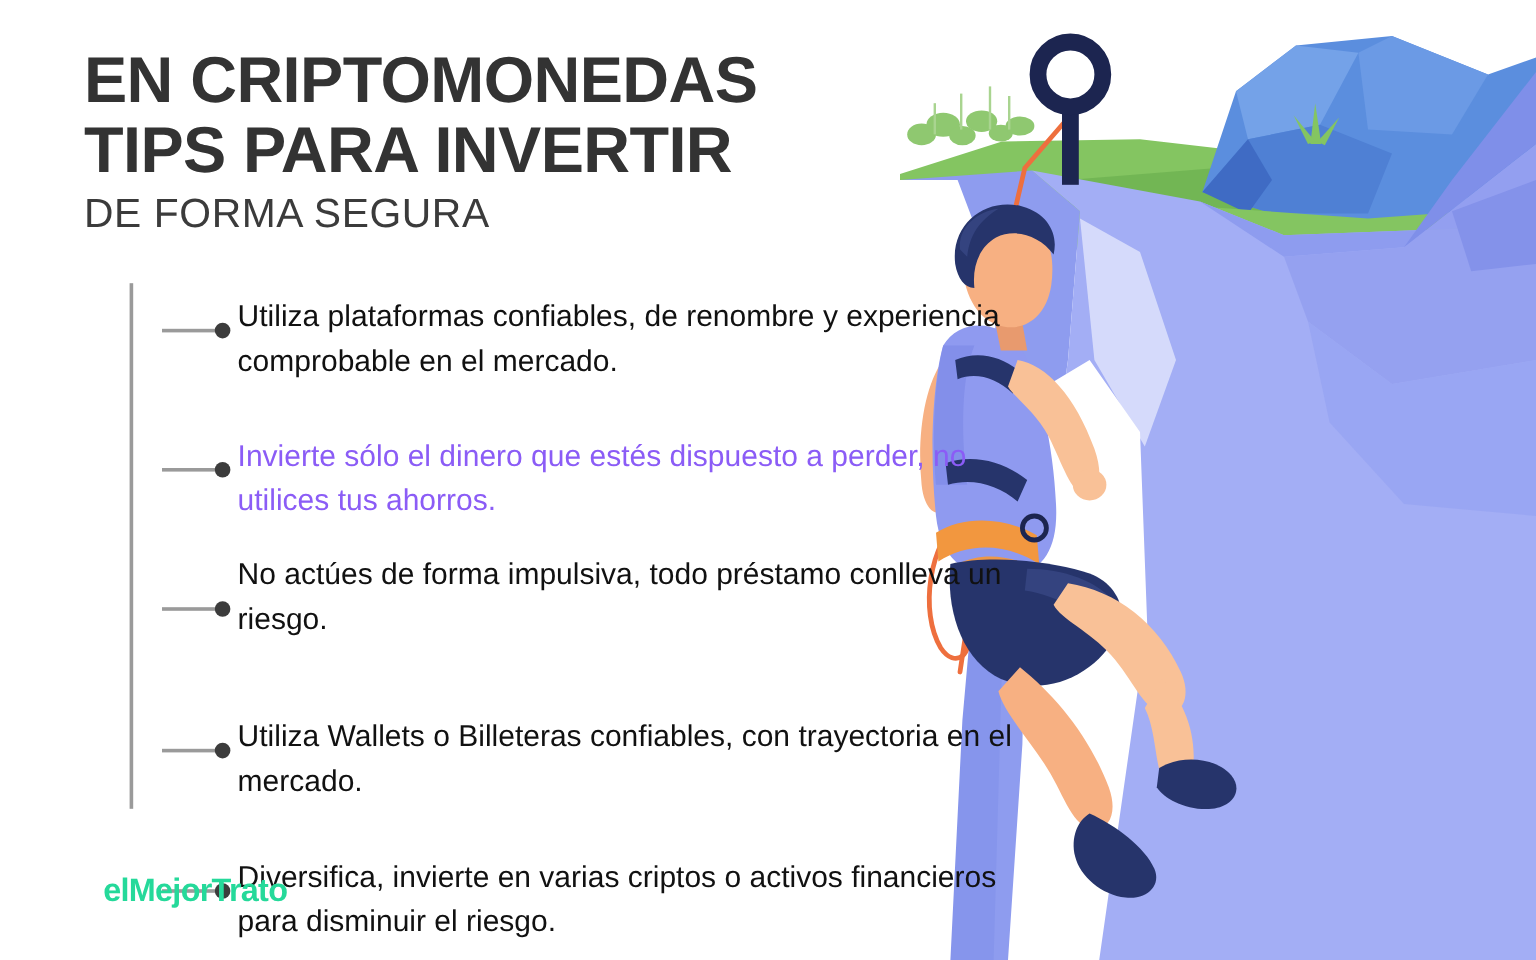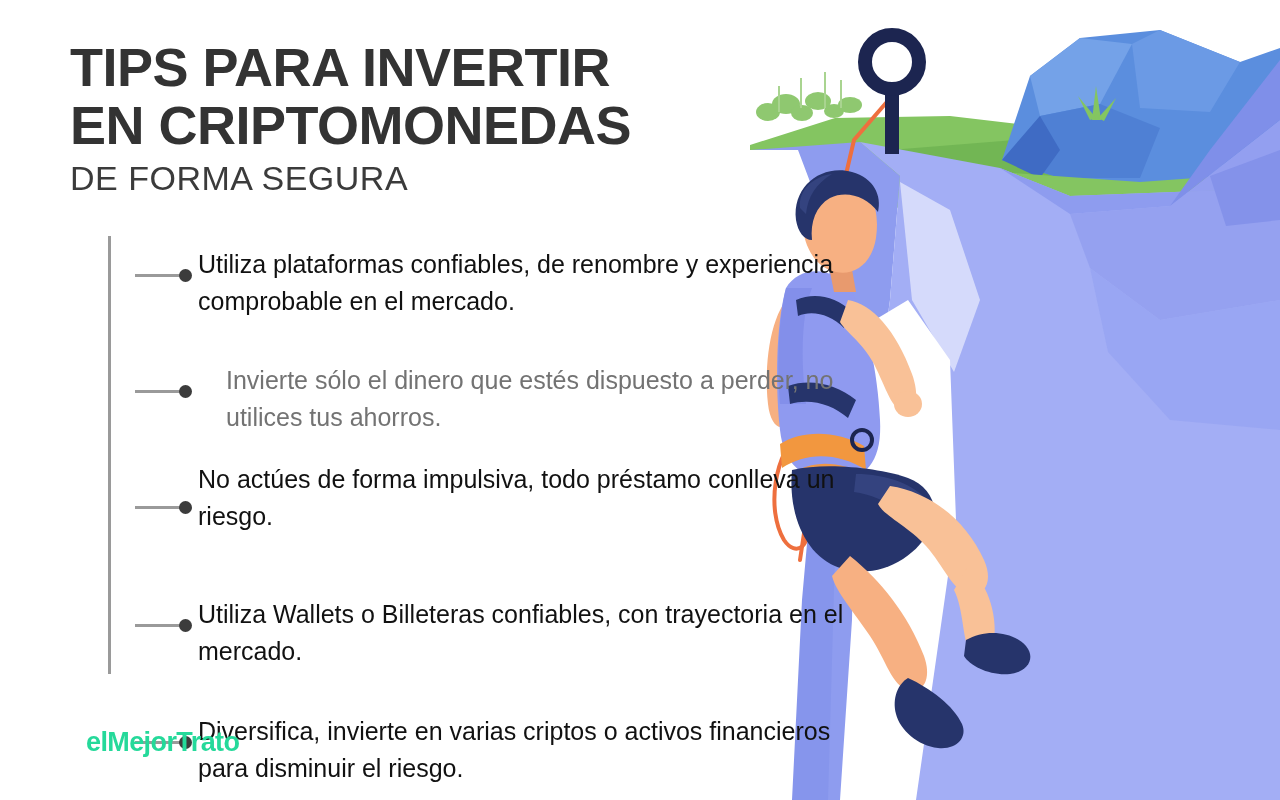--- a/index.html
+++ b/index.html
@@ -235,38 +235,38 @@
         <path d="M228 566 C 246 582, 258 612, 254 642 C 252 658, 238 664, 230 652 C 222 638, 224 610, 214 590 Z" fill="#f9c197"></path>
         <path d="M226 640 C 246 628, 274 632, 286 646 C 296 658, 288 672, 270 674 C 250 676, 230 666, 224 656 Z" fill="#26346b"></path>
 
         <path d="M110 556 C 140 580, 168 614, 184 656 C 192 678, 184 694, 168 690 C 152 686, 146 660, 130 636 C 114 612, 96 592, 92 576 Z" fill="#f7b082"></path>
         <path d="M168 678 C 190 688, 214 706, 222 724 C 228 738, 216 750, 198 748 C 178 746, 160 730, 156 714 C 152 698, 158 684, 168 678 Z" fill="#26346b"></path>
       </g>
     </svg>
   </div>
 
   <div id="heading">
+    <div class="title-strong" style="color: rgb(51, 51, 51);">EN CRIPTOMONEDAS</div>
     <div class="title-strong" style="color: rgb(51, 51, 51);">TIPS PARA INVERTIR</div>
-    <div class="title-strong" style="color: rgb(51, 51, 51);">EN CRIPTOMONEDAS</div>
     <div class="title-light" style="color: rgb(59, 59, 59);">DE FORMA SEGURA</div>
   </div>
 
   <div id="tips">
     <div id="spine" style="background: rgb(154, 154, 154);"></div>
 
     <div class="tip" style="height:86px;">
       <div class="connector" style="top: 38px; background: rgb(154, 154, 154);"></div>
       <div class="dot" style="top: 33px; background: rgb(60, 60, 60);"></div>
       <div class="tip-text" style="top: 10px; color: rgb(17, 17, 17);">Utiliza plataformas confiables, de renombre y experiencia comprobable en el mercado.</div>
     </div>
 
     <div class="tip" style="height:94px;">
       <div class="connector" style="top: 46px; background: rgb(154, 154, 154);"></div>
       <div class="dot" style="top: 41px; background: rgb(60, 60, 60);"></div>
-      <div class="tip-text" style="top: 18px; color: #737373; margin-left: 28px;">Invierte sólo el dinero que estés dispuesto a perder, no utilices tus ahorros.</div>
+      <div class="tip-text" style="top: 18px; color: #8b5cf6;">Invierte sólo el dinero que estés dispuesto a perder, no utilices tus ahorros.</div>
     </div>
 
     <div class="tip" style="height:94px;">
       <div class="connector" style="top: 46px; background: rgb(154, 154, 154);"></div>
       <div class="dot" style="top: 41px; background: rgb(60, 60, 60);"></div>
       <div class="tip-text" style="top: 1px; color: rgb(17, 17, 17);">No actúes de forma impulsiva, todo préstamo conlleva un riesgo.</div>
     </div>
 
     <div class="tip" style="height:100px;">
       <div class="connector" style="top: 48px; background: rgb(154, 154, 154);"></div>

